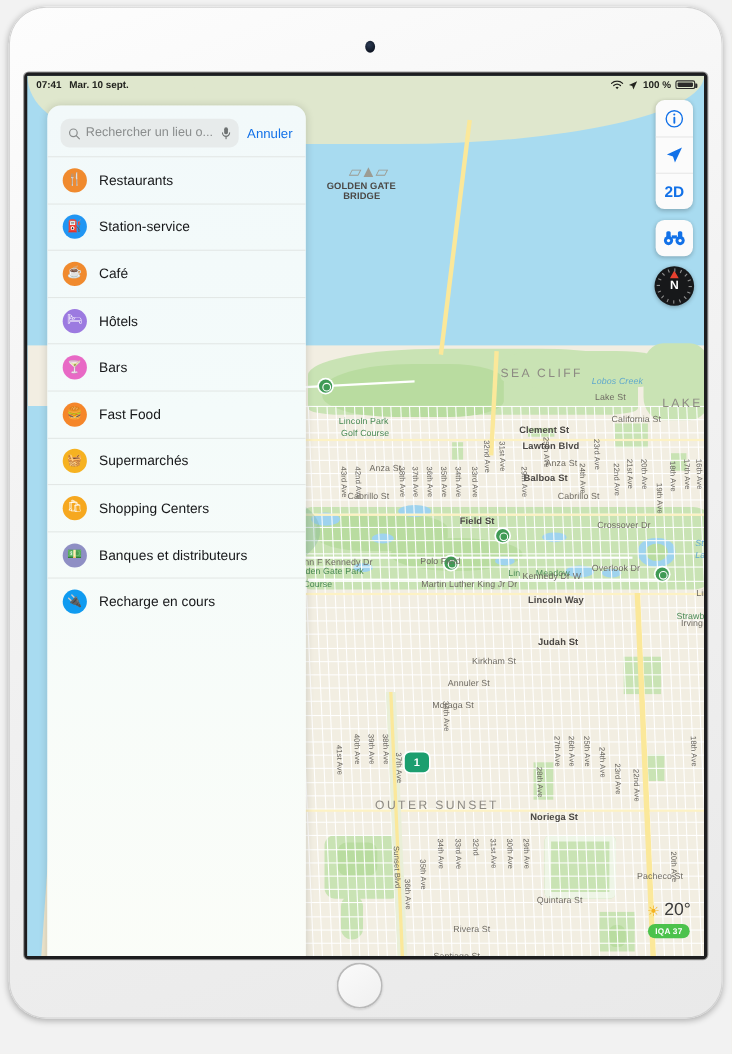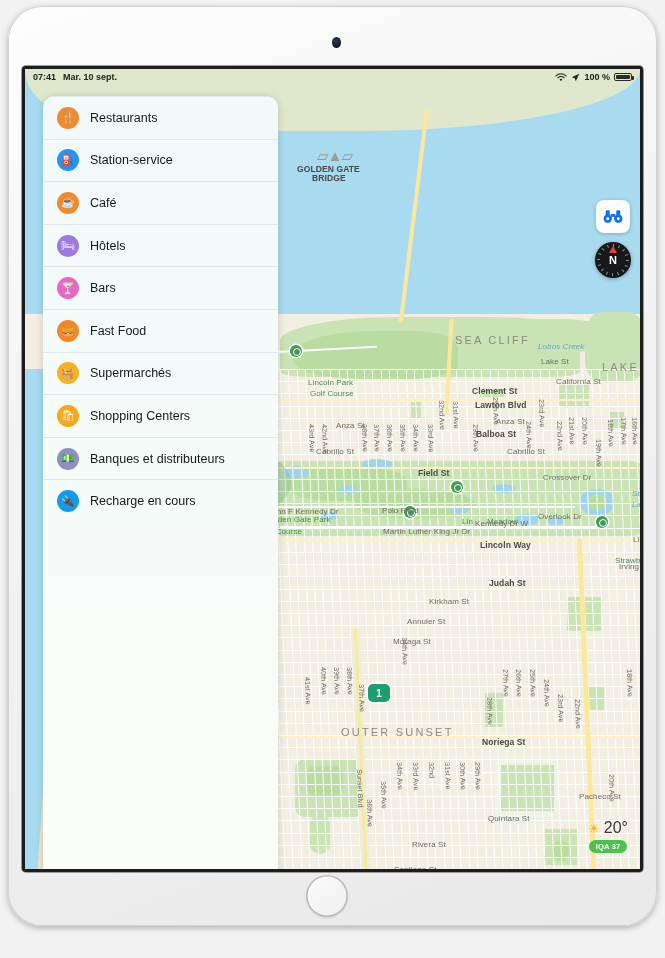--- a/index.html
+++ b/index.html
@@ -555,20 +555,35 @@
           <path d="M11 1 1 5.6l4 1.4 1.4 4L11 1z" fill="#22231f"></path>
         </svg>
         <span>100 %</span>
         <span id="battery-shell">
             <span id="battery-fill"></span>
           </span>
       </div>
     </div>
 
     <div id="sidebar">
+      <div id="search-row">
+        <div id="search-field">
+          <svg width="11" height="11" viewBox="0 0 14 14">
+            <circle cx="6" cy="6" r="4.4" stroke="#8a8d8d" stroke-width="1.4" fill="none"></circle>
+            <line x1="9.3" y1="9.3" x2="13" y2="13" stroke="#8a8d8d" stroke-width="1.5" stroke-linecap="round"></line>
+          </svg>
+          <span id="search-placeholder">Rechercher un lieu o...</span>
+          <svg width="9" height="12" viewBox="0 0 10 14">
+            <rect x="3" y="0.8" width="4" height="7.5" rx="2" fill="#6e7272"></rect>
+            <path d="M1.2 6.6a3.8 3.8 0 0 0 7.6 0" stroke="#6e7272" stroke-width="1.2" fill="none" stroke-linecap="round"></path>
+            <line x1="5" y1="10.4" x2="5" y2="13" stroke="#6e7272" stroke-width="1.2" stroke-linecap="round"></line>
+          </svg>
+        </div>
+        <div id="cancel-btn">Annuler</div>
+      </div>
 
 
       <div id="cat-list">
           <div class="cat-row">
             <div class="cat-icon" style="background: rgb(240, 138, 46);">🍴</div>
             <div class="cat-label">Restaurants</div>
           </div>
           <div class="cat-row">
             <div class="cat-icon" style="background: rgb(33, 150, 243);">⛽</div>
             <div class="cat-label">Station-service</div>
@@ -604,20 +619,35 @@
           <div class="cat-row">
             <div class="cat-icon" style="background: rgb(16, 155, 240);">🔌</div>
             <div class="cat-label">Recharge en cours</div>
           </div>
         </div>
 
       <div id="sidebar-spacer"></div>
 
     </div>
 
+    <div id="ctl-stack">
+      <div class="ctl-btn">
+        <svg width="18" height="18" viewBox="0 0 20 20">
+          <circle cx="10" cy="10" r="8.2" stroke="#1271e8" stroke-width="1.4" fill="none"></circle>
+          <circle cx="10" cy="5.7" r="1.05" fill="#1271e8"></circle>
+          <rect x="9.1" y="8" width="1.9" height="7" rx=".9" fill="#1271e8"></rect>
+        </svg>
+      </div>
+      <div class="ctl-btn">
+        <svg width="16" height="16" viewBox="0 0 16 16">
+          <path d="M15 1 1.3 7.4l5.5 1.8 1.8 5.5L15 1z" fill="#1271e8"></path>
+        </svg>
+      </div>
+      <div class="ctl-btn">2D</div>
+    </div>
 
     <div id="ctl-binoculars">
       <svg width="20" height="15" viewBox="0 0 22 16">
         <circle cx="5.2" cy="10.4" r="4.6" fill="#1271e8"></circle>
         <circle cx="16.8" cy="10.4" r="4.6" fill="#1271e8"></circle>
         <rect x="3" y="1" width="4.4" height="8" rx="1.6" fill="#1271e8"></rect>
         <rect x="14.6" y="1" width="4.4" height="8" rx="1.6" fill="#1271e8"></rect>
         <rect x="8.4" y="5.2" width="5.2" height="3.2" fill="#1271e8"></rect>
         <circle cx="5.2" cy="10.4" r="1.6" fill="#fbfbfb"></circle>
         <circle cx="16.8" cy="10.4" r="1.6" fill="#fbfbfb"></circle>

